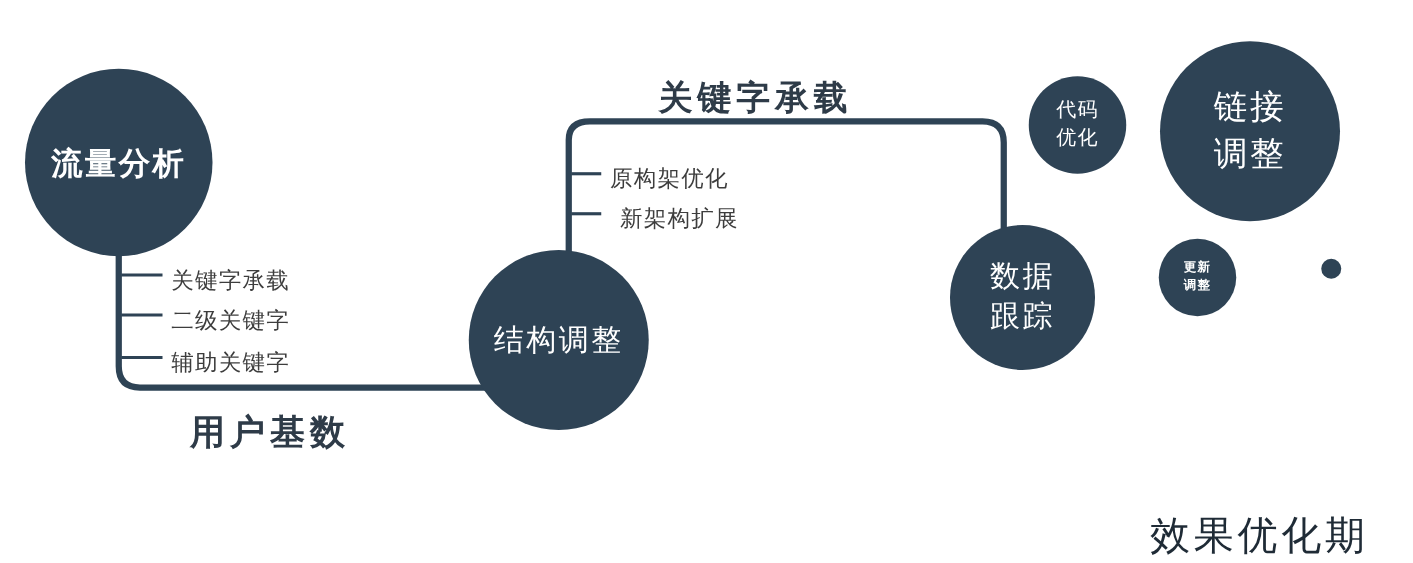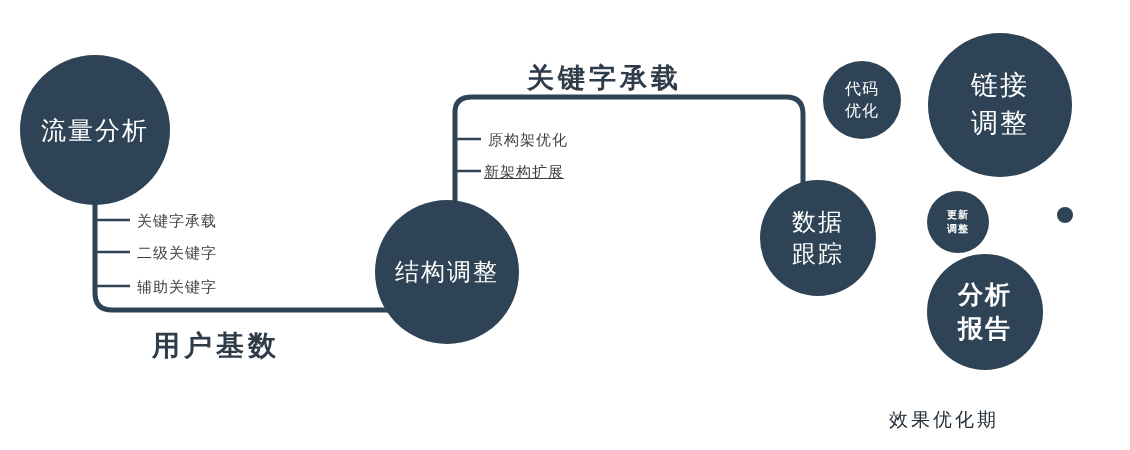--- a/index.html
+++ b/index.html
@@ -23,54 +23,54 @@
     position: absolute;
     border-radius: 50%;
     background: var(--node-fill, #2e4355);
     color: #ffffff;
     display: flex; align-items: center; justify-content: center;
     text-align: center;
     white-space: pre-line;
     letter-spacing: 2px;
     user-select: none;
   }
-  .n-traffic   { left: 20px;   top: 55px;  width: 150px; height: 150px; font-size: 25px; font-weight: 400; }
+  .n-traffic   { left: 20px;   top: 55px;  width: 150px; height: 150px; font-size: 25px; font-weight: 700; }
   .n-structure { left: 375px;  top: 200px; width: 144px; height: 144px; font-size: 24px; font-weight: 500; }
   .n-tracking  { left: 760px;  top: 180px; width: 116px; height: 116px; font-size: 24px; font-weight: 500; line-height: 1.35; }
   .n-code      { left: 823px;  top: 61px;  width: 78px;  height: 78px;  font-size: 16px; font-weight: 500; line-height: 1.4; letter-spacing: 1px; }
   .n-link      { left: 928px;  top: 33px;  width: 144px; height: 144px; font-size: 27px; font-weight: 500; line-height: 1.4; text-align: right; }
   .n-update    { left: 927px;  top: 191px; width: 62px;  height: 62px;  font-size: 10px; font-weight: 700; line-height: 1.45; letter-spacing: 1px; }
   .n-dot       { left: 1057px; top: 207px; width: 16px;  height: 16px; }
   .n-report    { left: 927px;  top: 254px; width: 116px; height: 116px; font-size: 25px; font-weight: 700; line-height: 1.35; }
 
   .branch-label {
     position: absolute;
-    font-size: 15px;
+    font-size: 18px;
     color: var(--branch-text, #3d3d3d);
     letter-spacing: 1px;
     white-space: nowrap;
   }
   .kw1   { left: 137px; top: 212px; }
   .kw2   { left: 137px; top: 244px; }
   .kw3   { left: 137px; top: 278px; }
   .arch1 { left: 488px; top: 131px; }
-  .arch2 { left: 484px; top: 163px; text-decoration: underline; }
+  .arch2 { left: 496px; top: 163px; }
 
   .edge-label {
     position: absolute;
     color: var(--label-dark, #2e3b48);
     white-space: nowrap;
   }
   .user-base     { left: 152px; top: 327px; font-size: 28px; font-weight: 700; letter-spacing: 4px; }
   .keyword-carry { left: 527px; top: 60px;  font-size: 27px; font-weight: 600; letter-spacing: 4px; }
 
   .caption {
     position: absolute;
-    left: 889px; top: 407px;
-    font-size: 19px;
+    left: 920px; top: 407px;
+    font-size: 32px;
     font-weight: 500;
     color: var(--caption-color, #1f2b36);
     letter-spacing: 3px;
     white-space: nowrap;
   }
 </style>
 </head>
 <body>
 
 <div class="canvas">
@@ -89,22 +89,20 @@
   <div class="node n-structure">结构调整</div>
   <div class="node n-tracking">数据
 跟踪</div>
   <div class="node n-code">代码
 优化</div>
   <div class="node n-link">链接
 调整</div>
   <div class="node n-update">更新
 调整</div>
   <div class="node n-dot"></div>
-  <div class="node n-report">分析
-报告</div>
 
   <div class="branch-label kw1">关键字承载</div>
   <div class="branch-label kw2">二级关键字</div>
   <div class="branch-label kw3">辅助关键字</div>
   <div class="branch-label arch1">原构架优化</div>
   <div class="branch-label arch2">新架构扩展</div>
 
   <div class="edge-label user-base">用户基数</div>
   <div class="edge-label keyword-carry">关键字承载</div>
 

